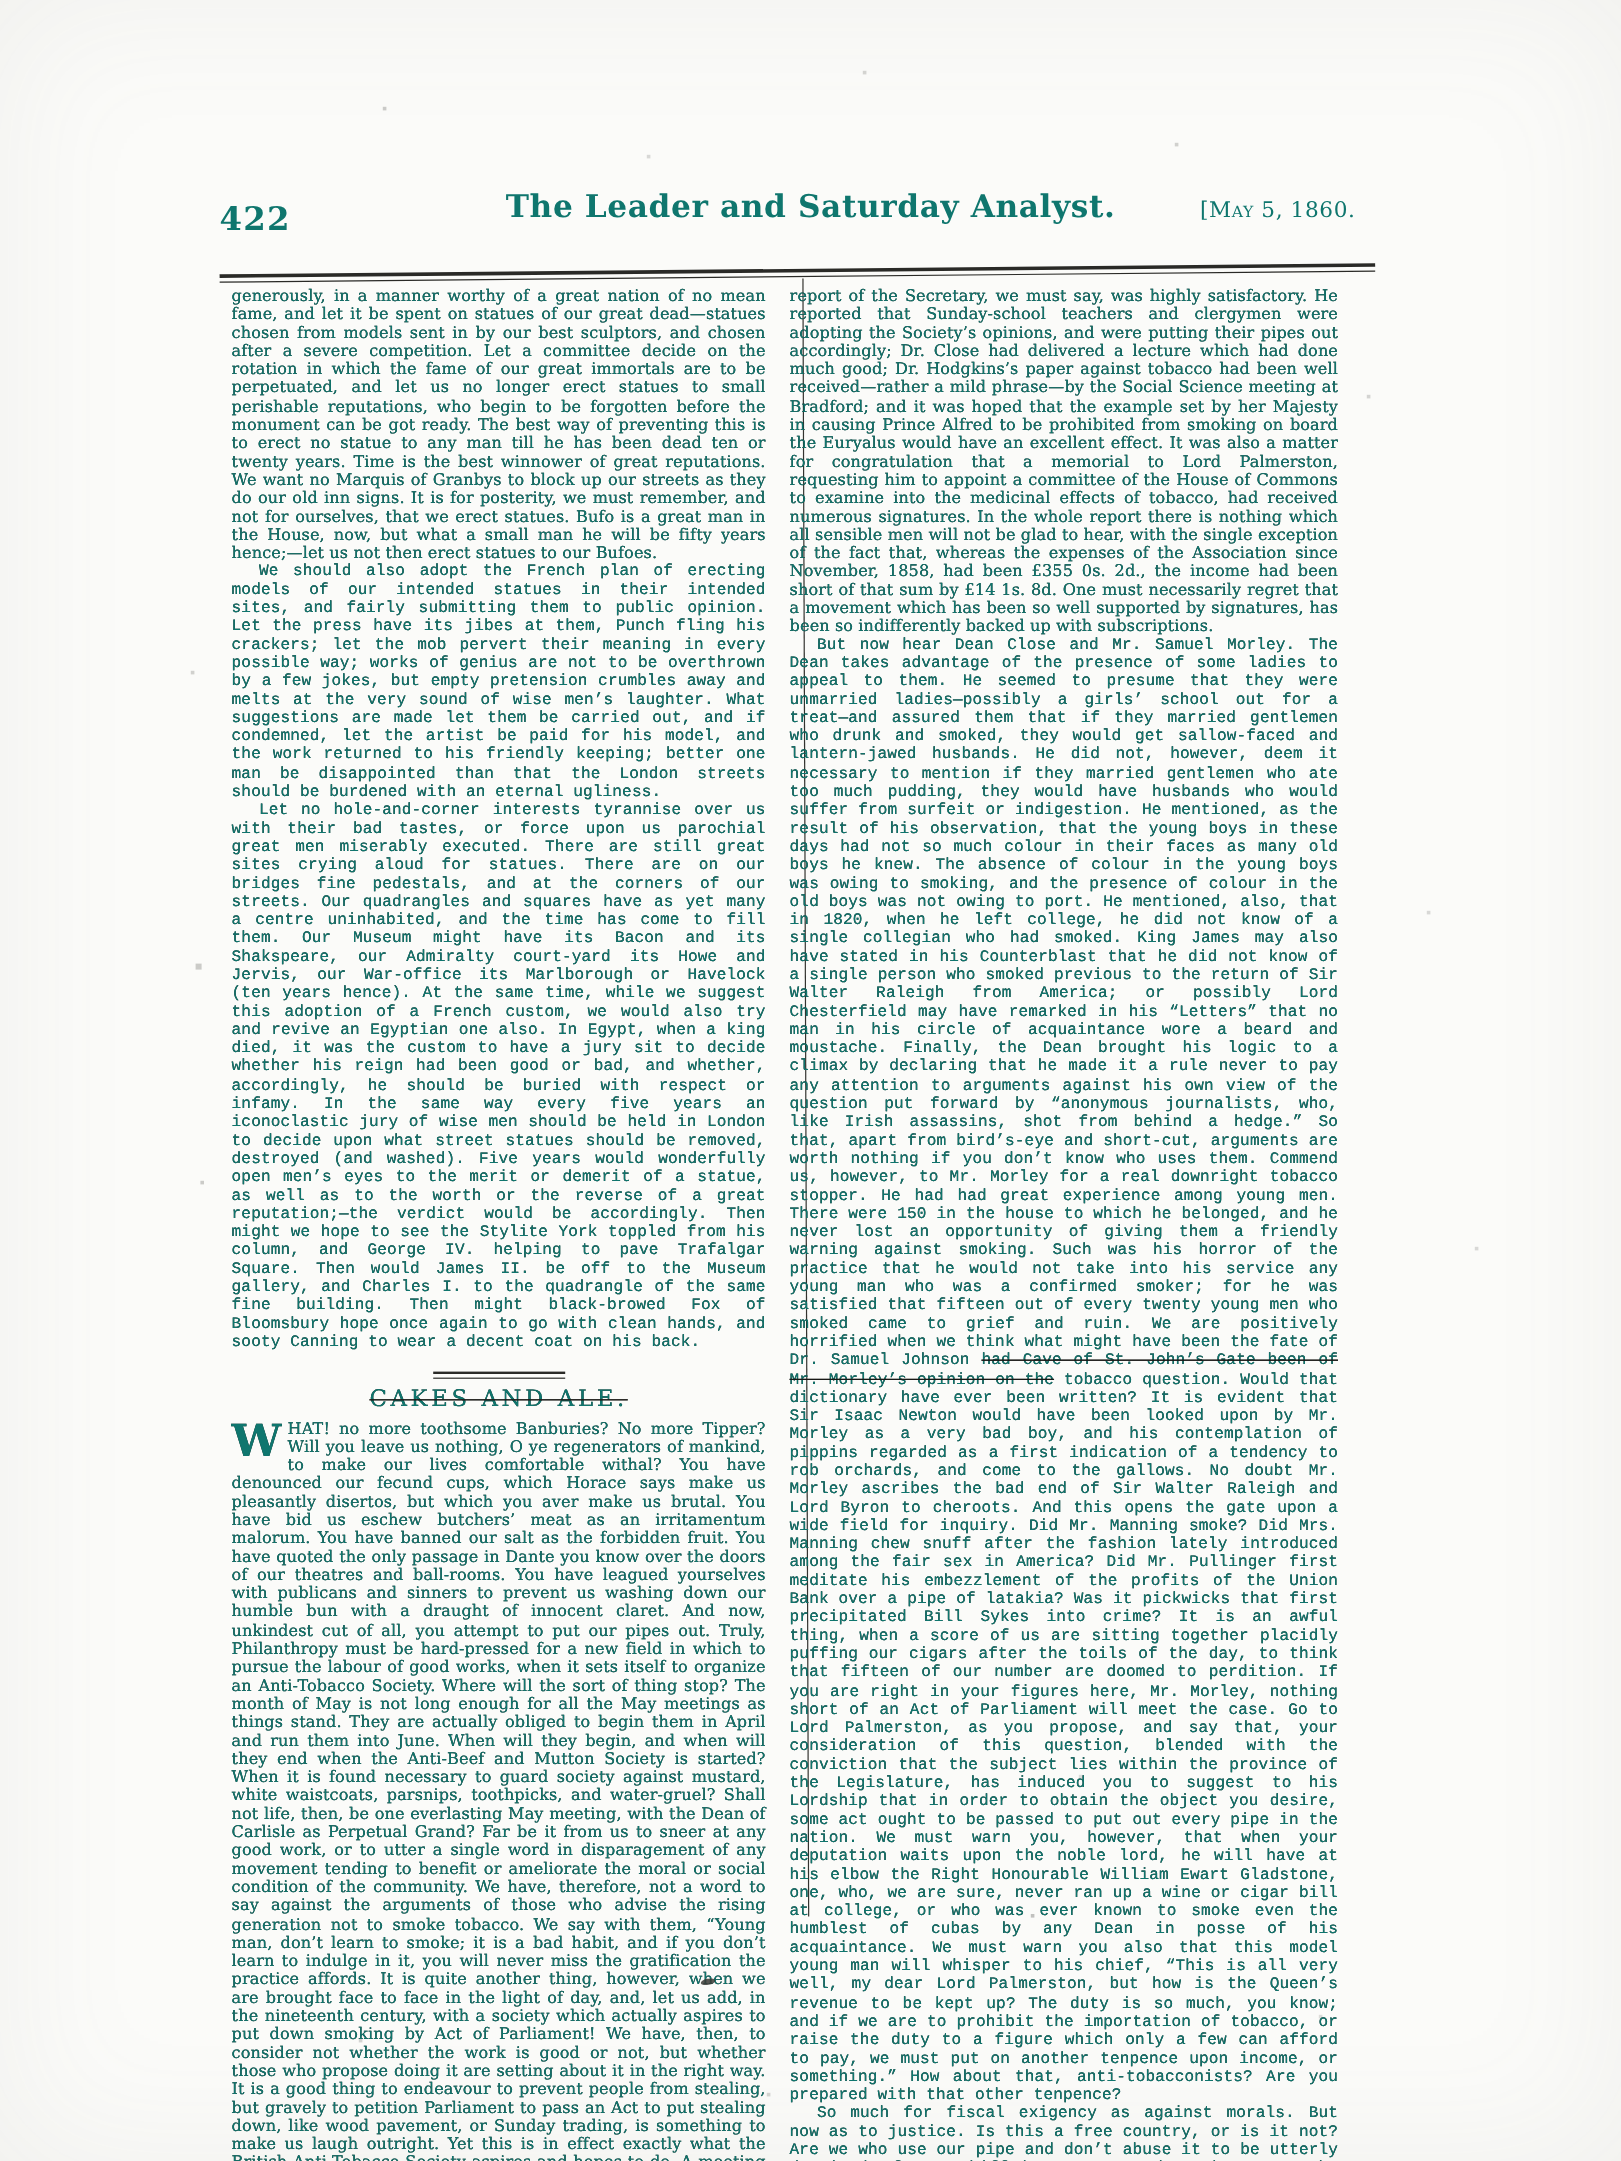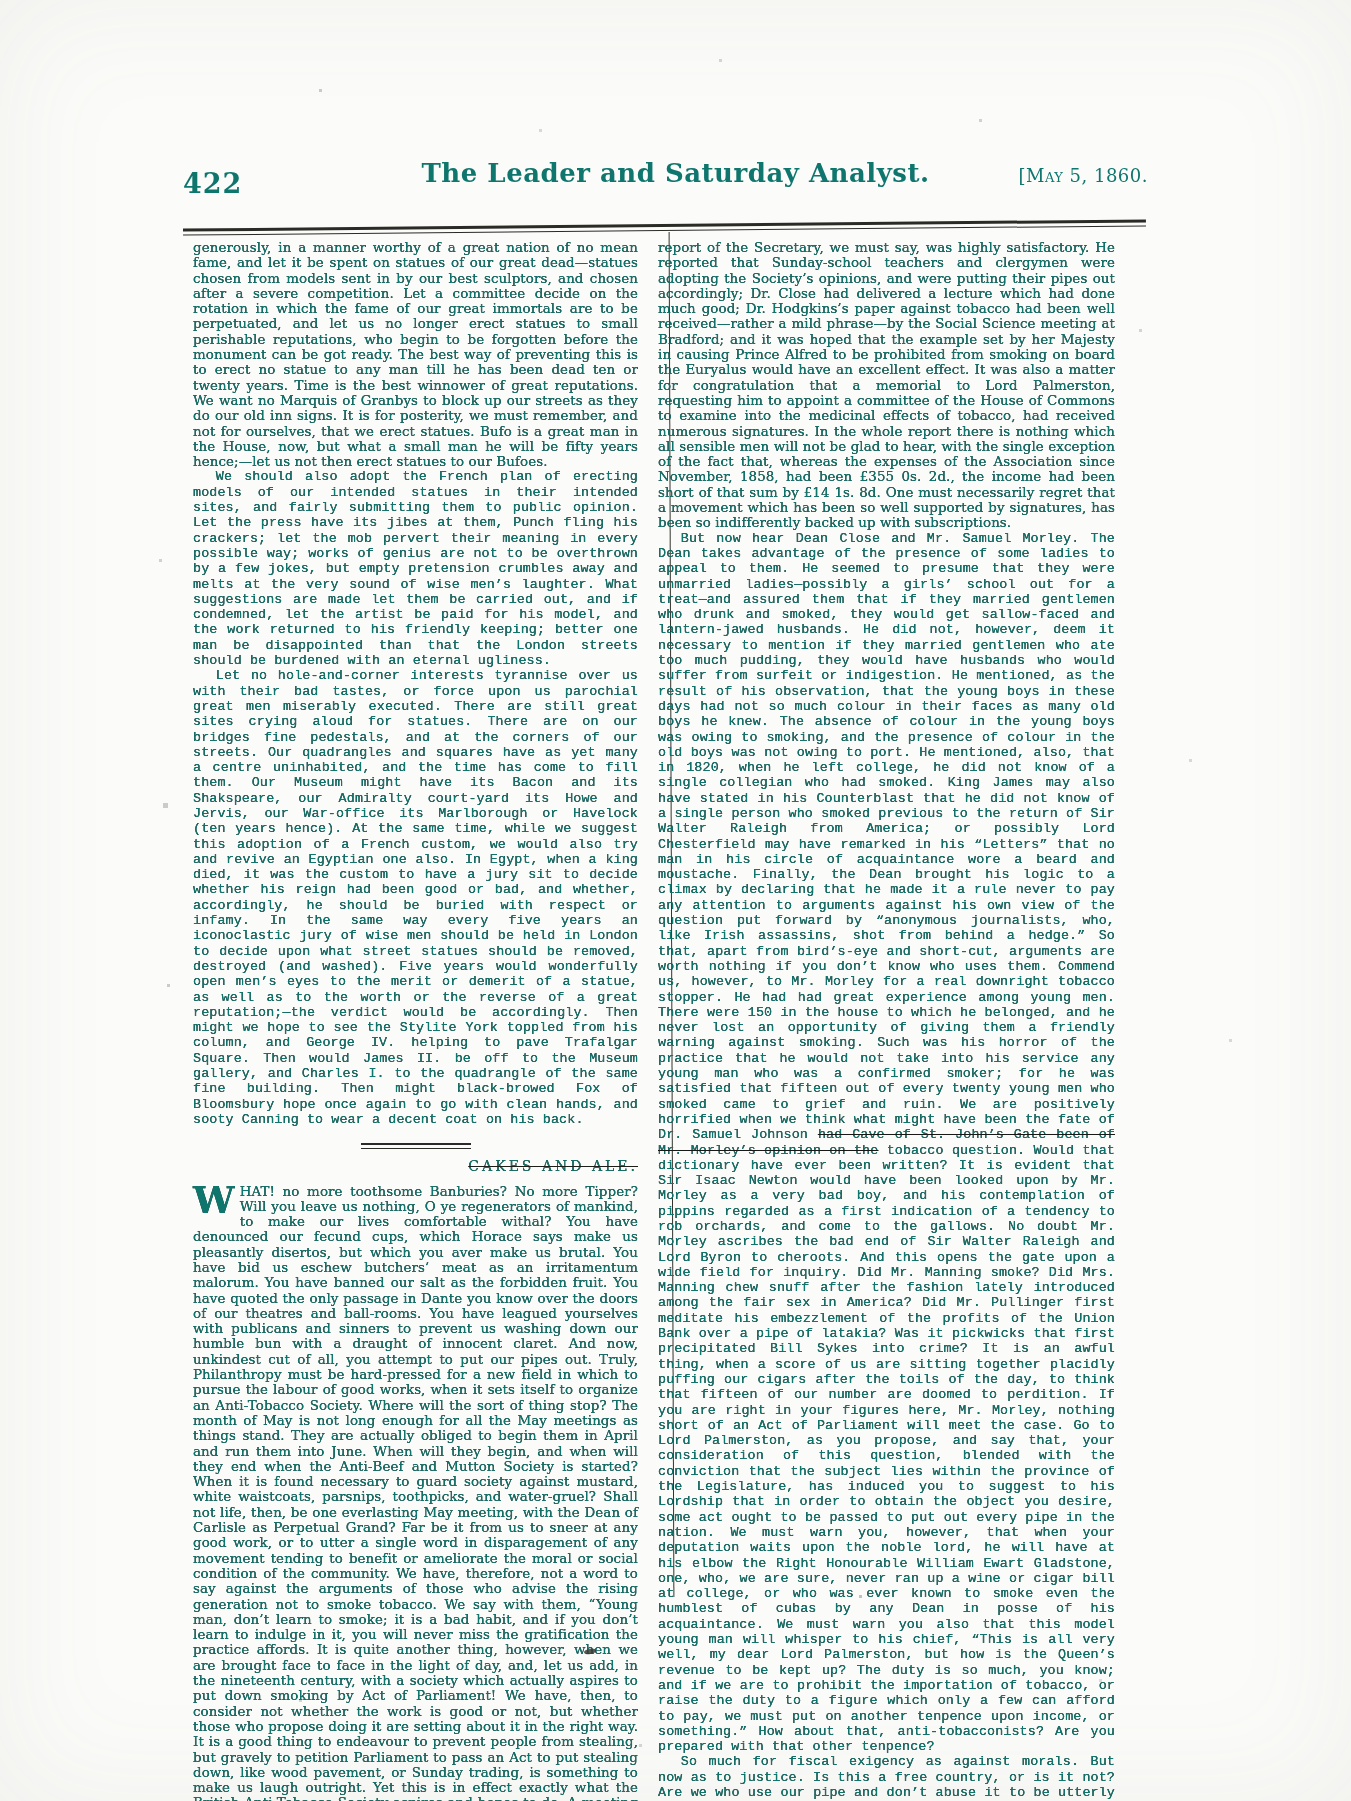--- a/index.html
+++ b/index.html
@@ -36,21 +36,20 @@
     text-align: center;
     font-size: 26px;
     font-weight: bold;
     letter-spacing: 0.5px;
   }
   .issue-date {
     position: absolute;
     top: 165px;
     left: 1000px;
     width: 148px;
-    text-align: right;
     font-size: 18px;
     font-variant: small-caps;
     letter-spacing: 0.5px;
   }
   .header-rule {
     position: absolute;
     left: 183px;
     top: 224px;
     width: 963px;
     height: 3px;
@@ -85,22 +84,22 @@
   
   .section-divider {
     width: 110px;
     height: 3px;
     margin: 16px auto 10px auto;
     border-top: 2px solid #2a2a27;
     border-bottom: 1px solid #2a2a27;
   }
   .section-title {
     margin: 0 0 9px 0;
-    text-align: right;
-    font-size: 14px;
+    text-align: center;
+    font-size: 19px;
     font-weight: normal;
     letter-spacing: 3px;
     text-decoration: line-through;
     text-decoration-thickness: 1px;
     text-decoration-color: rgba(30,30,28,0.8);
   }
   
   .drop-cap {
     float: left;
     font-size: 37px;

